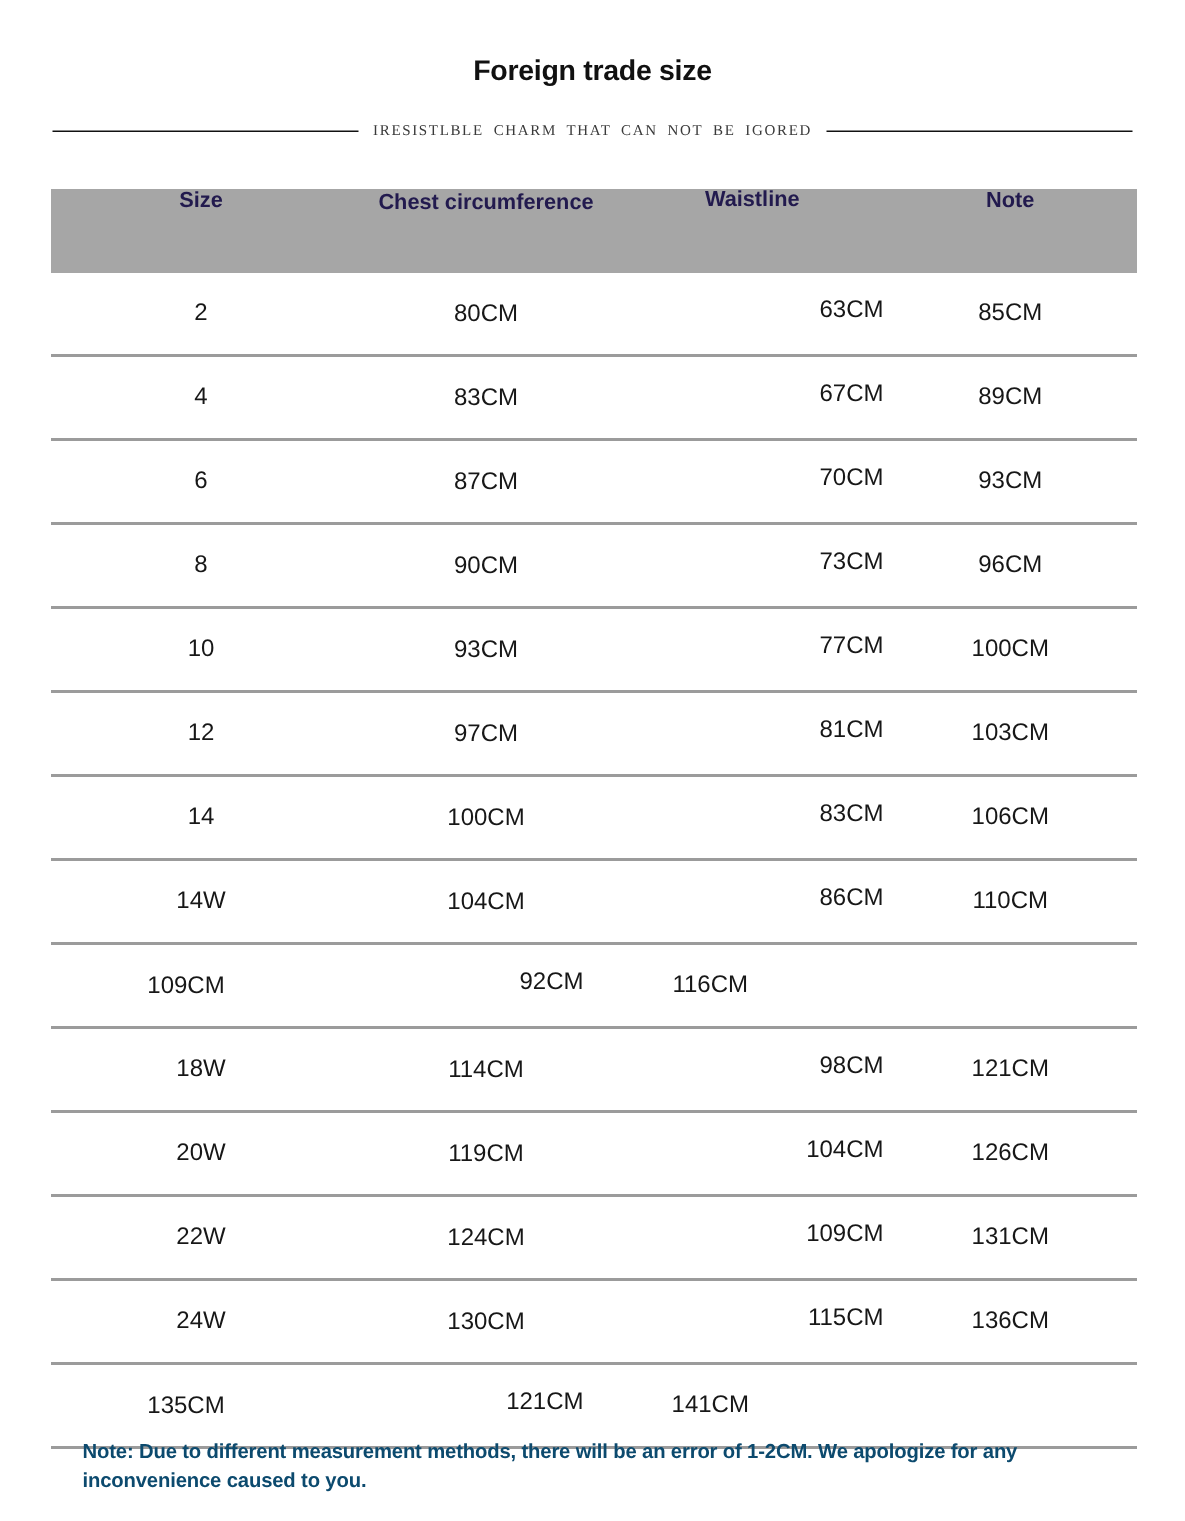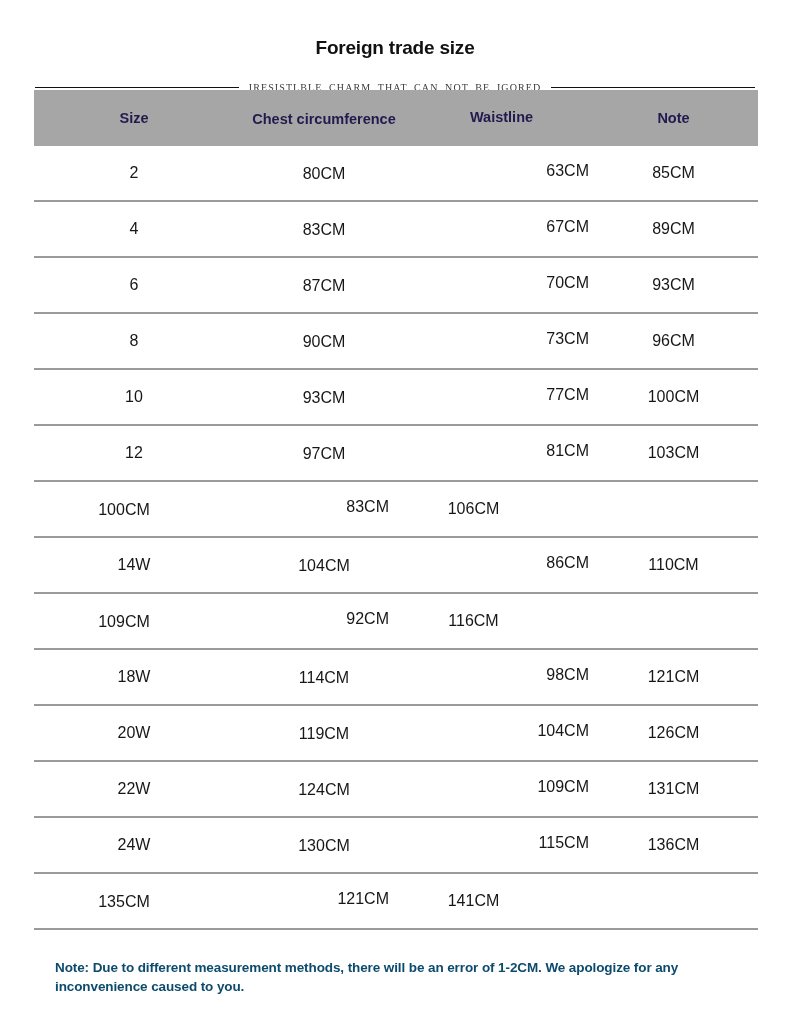--- a/index.html
+++ b/index.html
@@ -59,21 +59,21 @@
   .size-table {
     position: absolute;
     left: 34px;
     top: 90px;
     width: 724px;
   }
   .table-head {
     background: #a6a6a6;
     height: 56px;
     display: flex;
-    align-items: center;
+    margin-top: 36px;
   }
   .table-head .cell {
     font-size: 14.5px;
     font-weight: bold;
     color: #221a4e;
     text-align: center;
   }
   .row {
     height: 54px;
     display: flex;
@@ -168,20 +168,21 @@
         <div class="cell c-waist">77CM</div>
         <div class="cell c-hips">100CM</div>
       </div>
       <div class="row">
         <div class="cell c-size">12</div>
         <div class="cell c-chest">97CM</div>
         <div class="cell c-waist">81CM</div>
         <div class="cell c-hips">103CM</div>
       </div>
       <div class="row">
+        <div class="cell c-size">14</div>
         <div class="cell c-chest">100CM</div>
         <div class="cell c-waist">83CM</div>
         <div class="cell c-hips">106CM</div>
       </div>
       <div class="row">
         <div class="cell c-size">14W</div>
         <div class="cell c-chest">104CM</div>
         <div class="cell c-waist">86CM</div>
         <div class="cell c-hips">110CM</div>
       </div>

